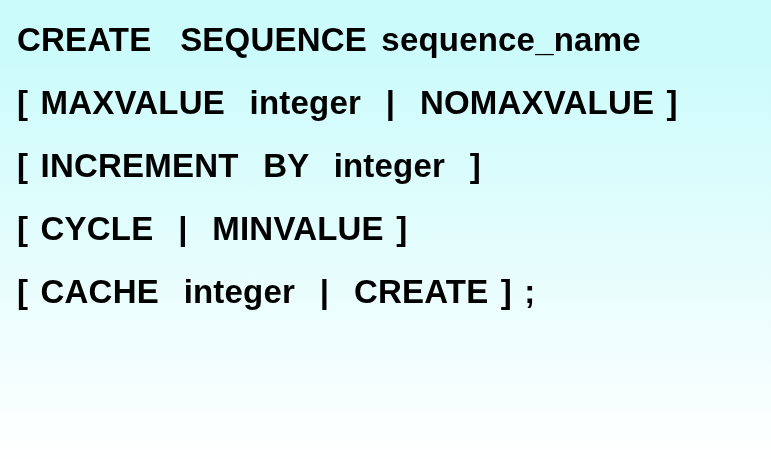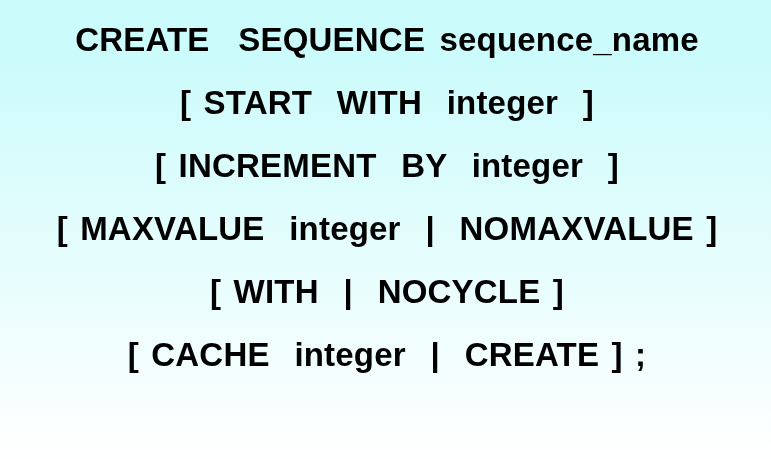--- a/index.html
+++ b/index.html
@@ -45,31 +45,30 @@
   
   .code-line.heading {
     font-weight: bold;
     font-size: 33px;
     word-spacing: 5px;
   }
 </style>
 </head>
 <body>
 
-<div id="slide" style="background: linear-gradient(rgb(204, 251, 251) 0%, rgb(204, 251, 251) 12%, rgb(255, 255, 255) 100%); text-align: center;">
+<div id="slide" style="background: linear-gradient(rgb(204, 251, 251) 0%, rgb(204, 251, 251) 12%, rgb(255, 255, 255) 100%);">
 
   <div id="syntax-block">
 
     <div class="code-line heading" style="color: rgb(0, 0, 0);">CREATE  SEQUENCE sequence_name</div>
 
-    <div class="code-line" style="color: rgb(0, 0, 0);">[ START  WITH  integer  ]</div>
+
+    <div class="code-line" style="color: rgb(0, 0, 0);">[ MAXVALUE  integer  |  NOMAXVALUE ]</div>
 
     <div class="code-line" style="color: rgb(0, 0, 0);">[ INCREMENT  BY  integer  ]</div>
 
-    <div class="code-line" style="color: rgb(0, 0, 0);">[ MAXVALUE  integer  |  NOMAXVALUE ]</div>
 
-
-    <div class="code-line" style="color: rgb(0, 0, 0);">[ WITH  |  NOCYCLE ]</div>
+    <div class="code-line" style="color: rgb(0, 0, 0);">[ CYCLE  |  MINVALUE ]</div>
 
     <div class="code-line" style="color: rgb(0, 0, 0);">[ CACHE  integer  |  CREATE ] ;</div>
 
   </div>
 </div>
 
 </body></html>

